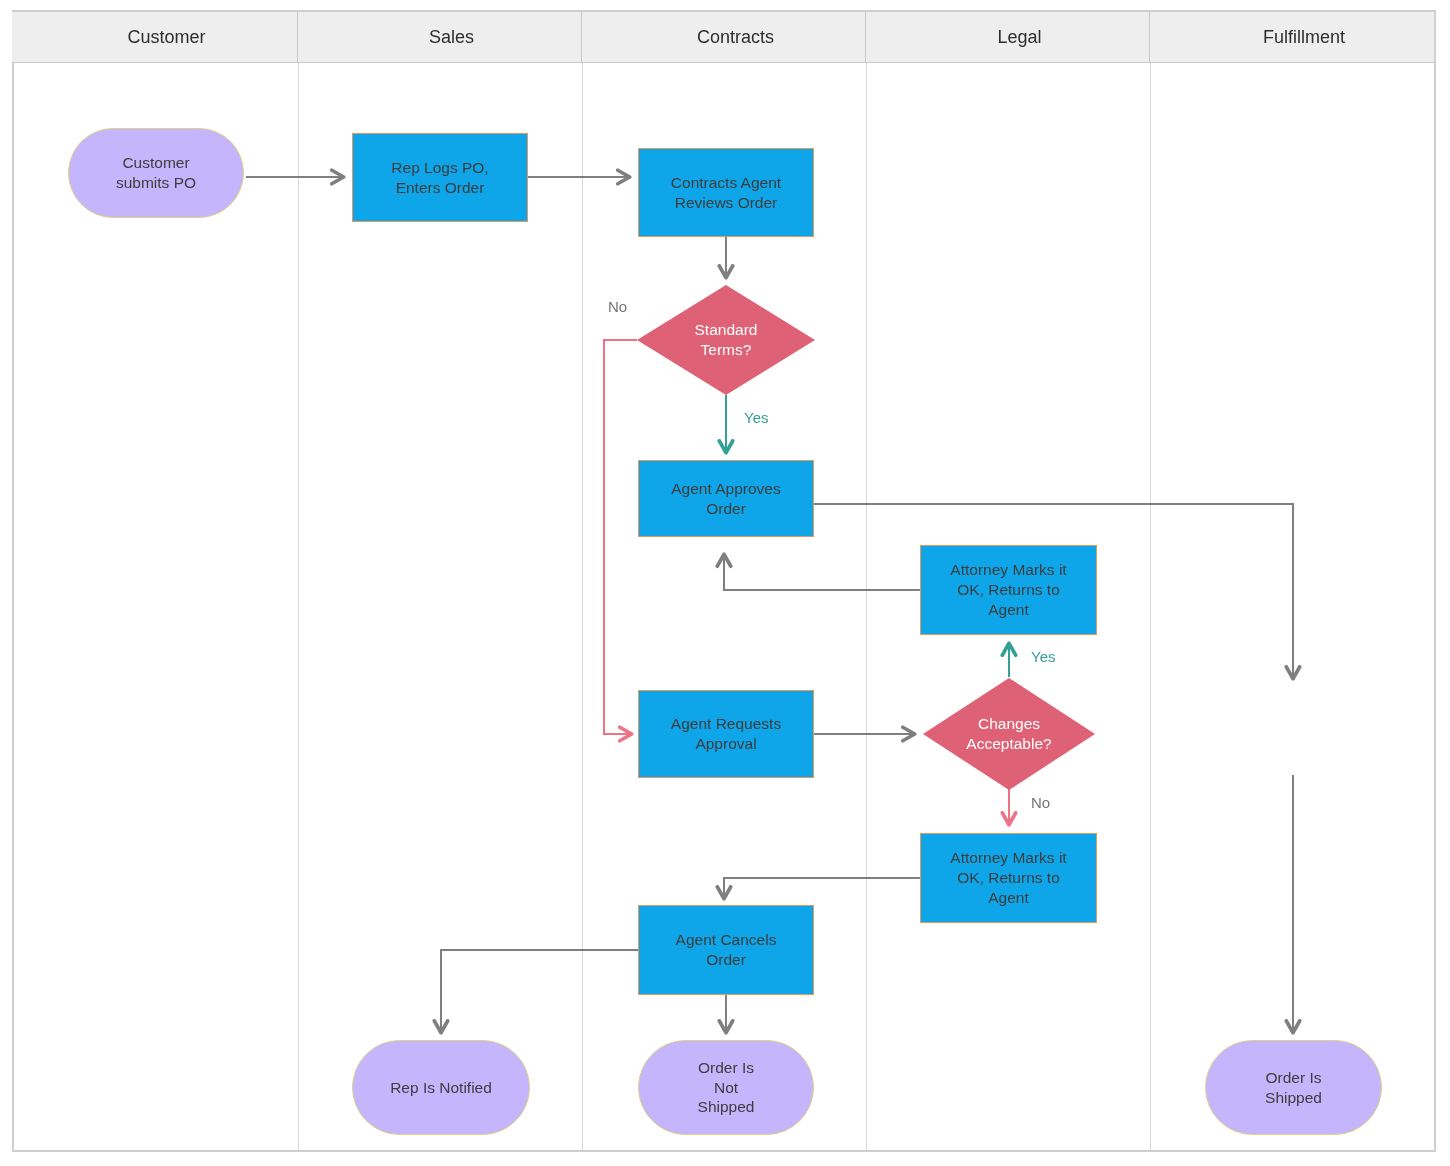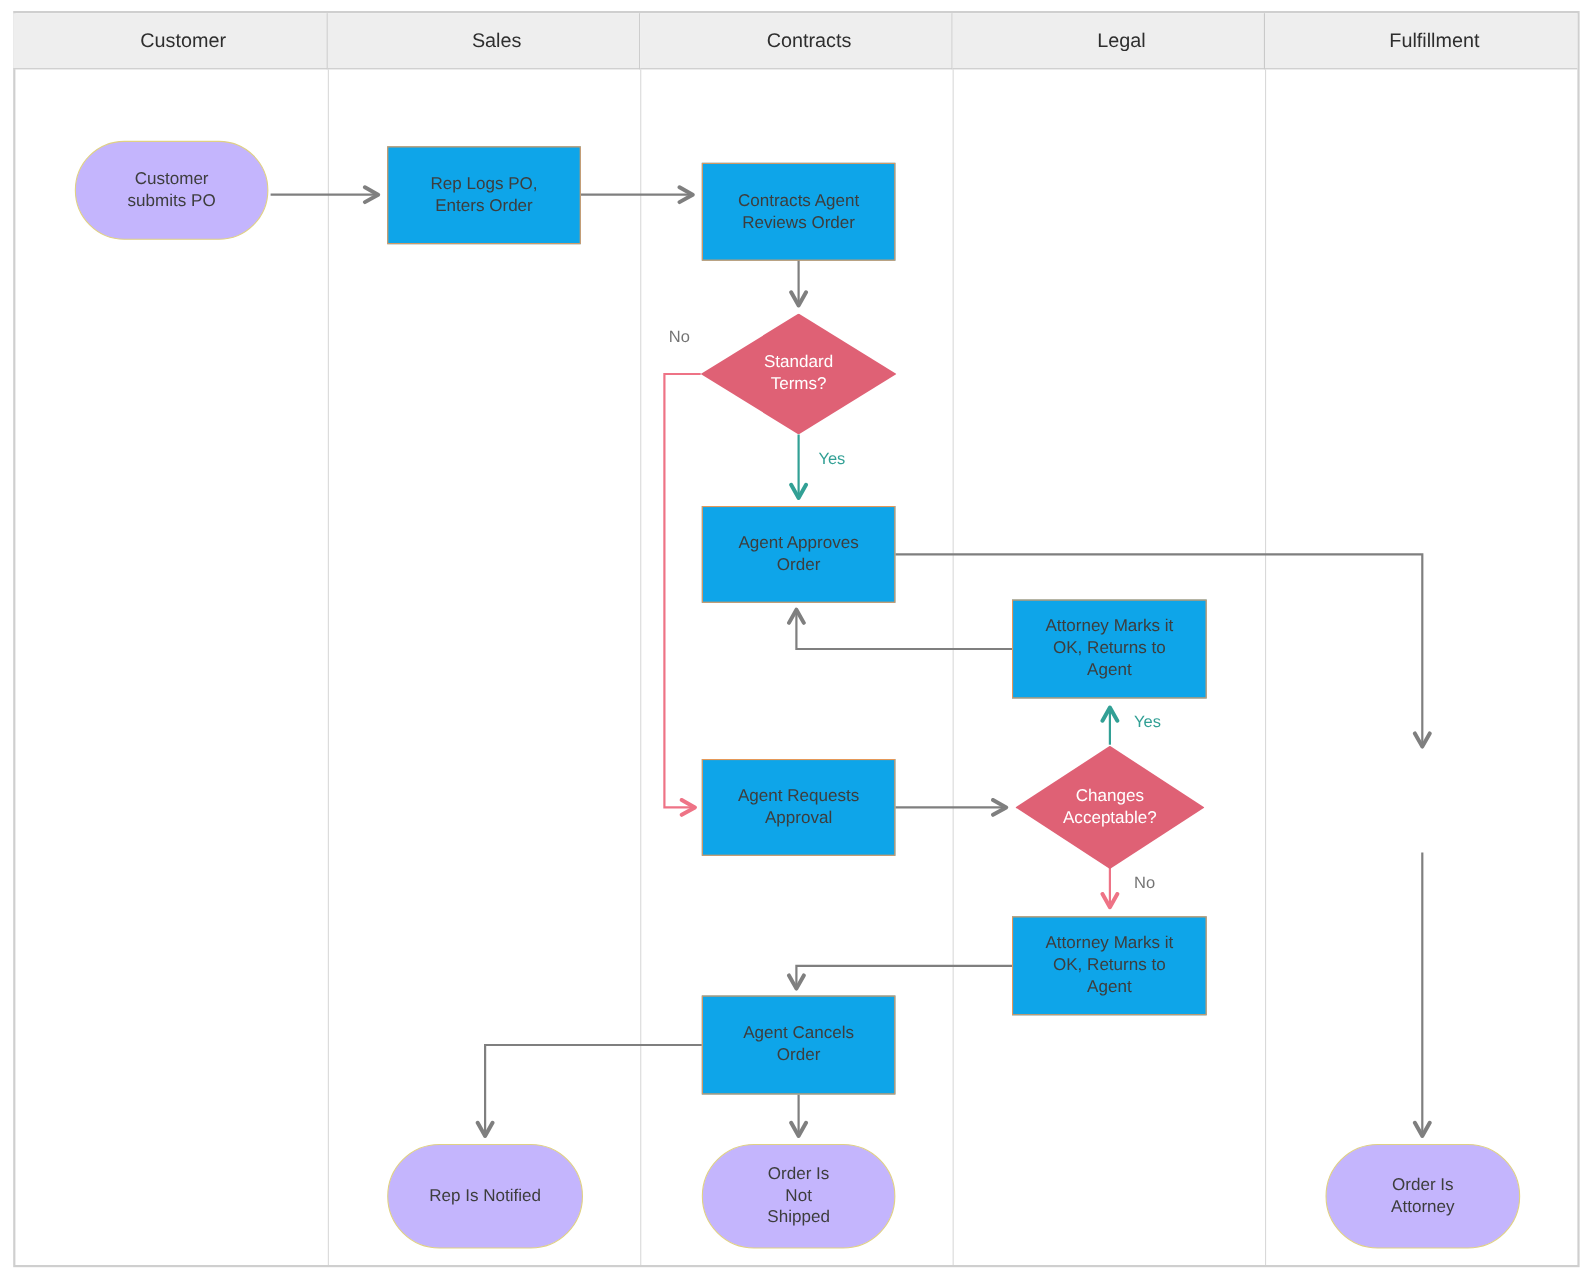--- a/index.html
+++ b/index.html
@@ -108,21 +108,21 @@
   </div>
 
   <div class="node process" style="left:638px;top:133px;width:176px;height:89px;margin-top:15px;">
     <span class="lbl" style="max-width:128px;">Contracts Agent Reviews Order</span>
   </div>
 
   <div class="node decision" style="left:637px;top:285px;width:178px;height:110px;">
     <span class="lbl" style="max-width:80px;">Standard Terms?</span>
   </div>
 
-  <div class="node process" style="left:638px;top:460px;width:176px;height:88px;">
+  <div class="node process" style="left:638px;top:460px;width:176px;height:77px;">
     <span class="lbl" style="max-width:122px;">Agent Approves Order</span>
   </div>
 
   <div class="node process" style="left:920px;top:545px;width:177px;height:90px;">
     <span class="lbl" style="max-width:136px;">Attorney Marks it OK, Returns to Agent</span>
   </div>
 
   <div class="node process" style="left:638px;top:690px;width:176px;height:88px;">
     <span class="lbl" style="max-width:122px;">Agent Requests Approval</span>
   </div>
@@ -142,16 +142,16 @@
 
   <div class="node terminator" style="left:352px;top:1040px;width:178px;height:95px;">
     <span class="lbl" style="max-width:140px;">Rep Is Notified</span>
   </div>
 
   <div class="node terminator" style="left:638px;top:1040px;width:176px;height:95px;">
     <span class="lbl" style="max-width:80px;">Order Is Not Shipped</span>
   </div>
 
   <div class="node terminator" style="left:1205px;top:1040px;width:177px;height:95px;">
-    <span class="lbl" style="max-width:70px;">Order Is Attorney</span>
+    <span class="lbl" style="max-width:70px;">Order Is Shipped</span>
   </div>
 
 </div>
 
 </body></html>

